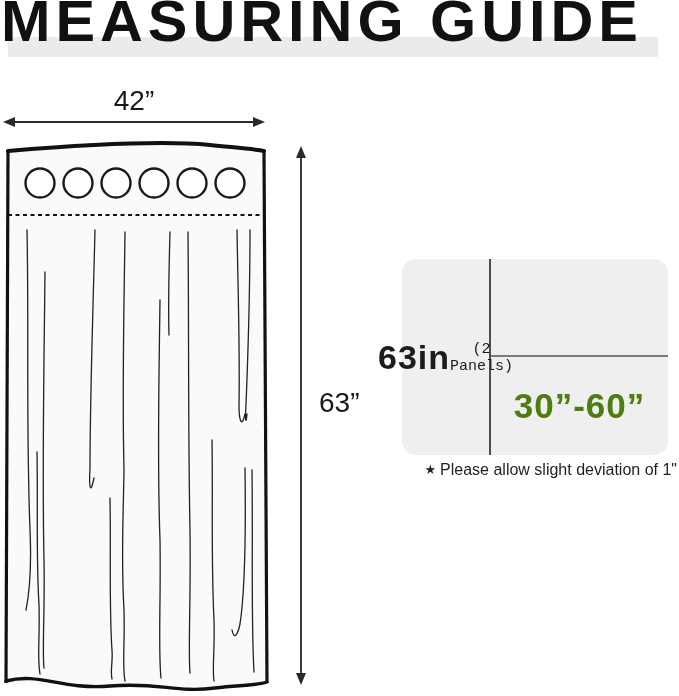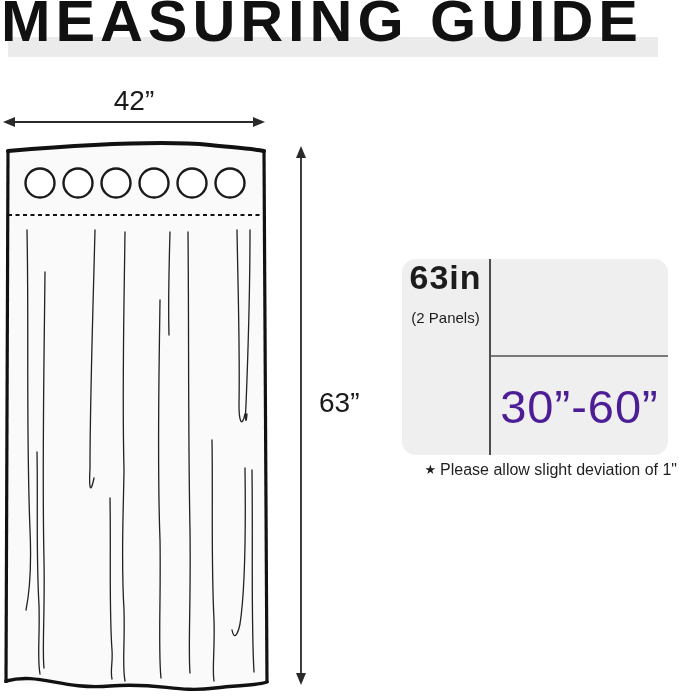--- a/index.html
+++ b/index.html
@@ -20,36 +20,36 @@
   .dim-label{font-family:"Liberation Sans",sans-serif;font-size:28px;font-weight:500;fill:#1a1a1a;}
   
   .size-table{
     position:absolute;left:402px;top:259px;width:266px;height:196px;
     background:#efefef;border-radius:14px;
   }
   .v-divider{position:absolute;left:87px;top:0;bottom:0;width:2px;background:#4d4d4d;}
   .h-divider{position:absolute;left:89px;right:0;top:96px;height:2px;background:#7a7a7a;}
   .cell-left{
     position:absolute;left:0;top:0;width:87px;height:100%;
-    display:flex;flex-direction:column;align-items:center;text-align:center;gap:12px;
+    display:flex;flex-direction:row;align-items:center;justify-content:center;text-align:center;
   }
   .len-value{font-size:34px;font-weight:bold;color:#1c1c1c;line-height:36px;letter-spacing:1px;}
-  .len-sub{font-size:15px;color:#1c1c1c;margin-top:2px;}
+  .len-sub{font-size:15px;color:#1c1c1c;margin-top:2px;font-family:Liberation Mono, monospace;}
   .cell-right-top{
     position:absolute;left:89px;right:0;top:0;height:96px;
     display:flex;flex-direction:column;align-items:center;justify-content:flex-end;
     padding-bottom:8px;box-sizing:border-box;text-align:center;
   }
   .ww-header{font-size:26px;font-weight:bold;color:#1c1c1c;line-height:28px;}
   .ww-sub{font-size:18px;color:#1c1c1c;line-height:21px;}
   .cell-right-bottom{
     position:absolute;left:89px;right:0;top:98px;bottom:0;
     display:flex;align-items:center;justify-content:center;text-align:center;
   }
-  .range-value{font-size:47px;font-weight:normal;color:#4c1d95;letter-spacing:1px;}
+  .range-value{font-size:35px;font-weight:bold;color:#4d7c0f;letter-spacing:1px;}
   
   .note{
     position:absolute;left:393px;top:459px;width:284px;
     font-size:16px;line-height:21px;color:#1f1f1f;text-align:right;
   }
   .star{font-size:13px;position:relative;top:-1px;margin-right:4px;}
 </style>
 </head>
 <body>
 

